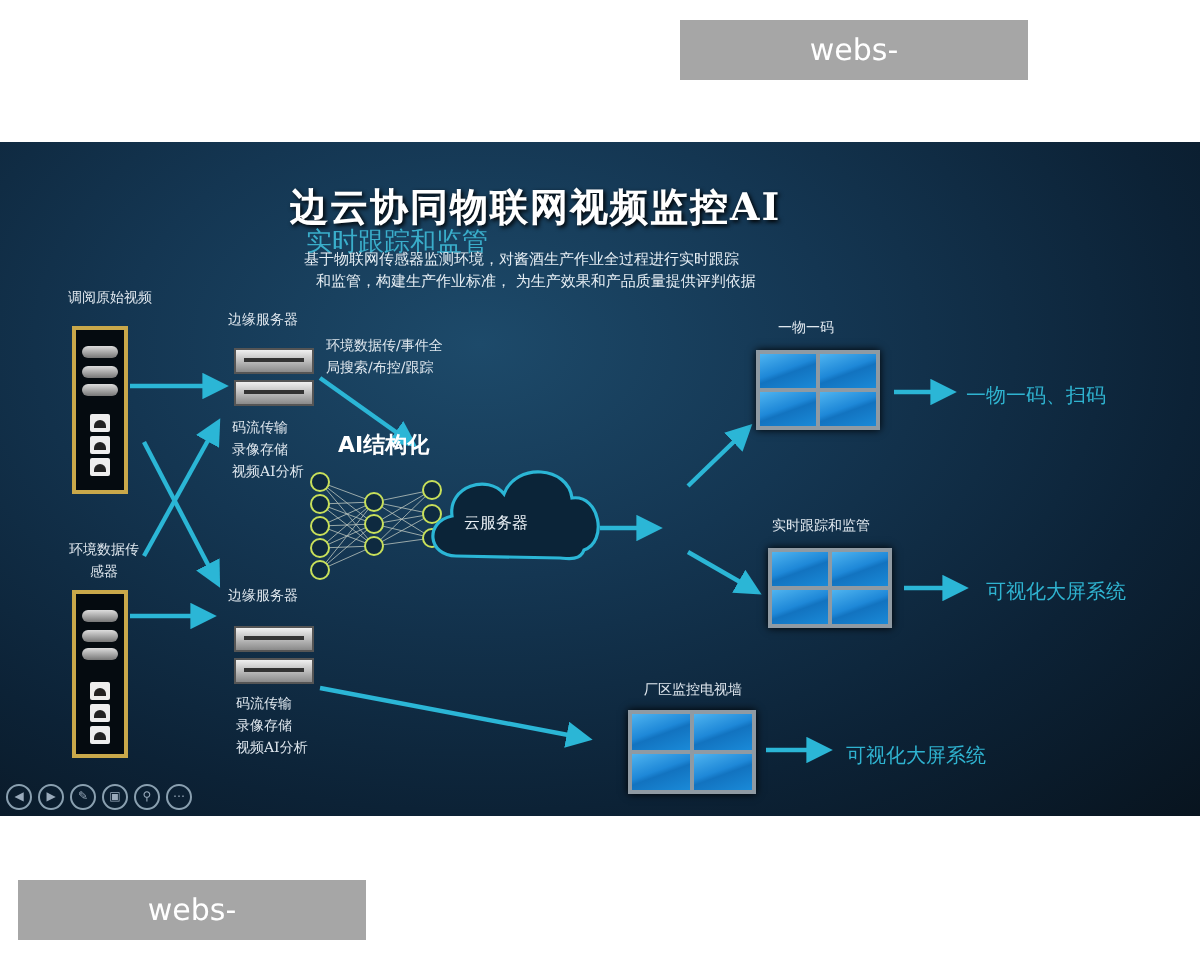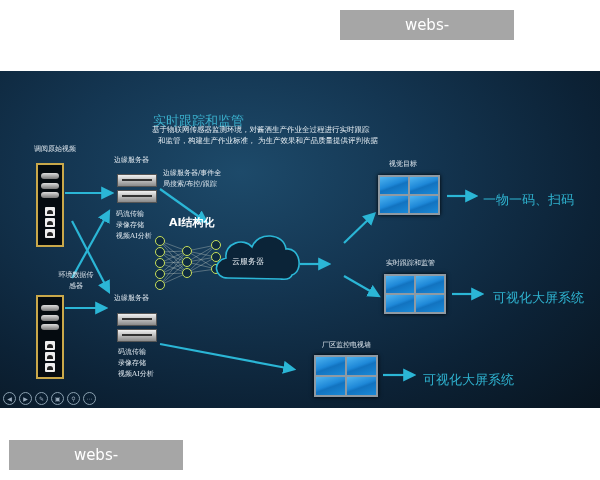--- a/index.html
+++ b/index.html
@@ -7,21 +7,21 @@
   .watermark { position: absolute; background: #a6a6a6; color: #ffffff; font-family: "DejaVu Sans", sans-serif; font-size: 15px; padding: 0 9px; height: 30px; line-height: 30px; }
   .wm-top { left: 340px; top: 10px; width: 156px; text-align: center; }
   .wm-bottom { left: 9px; top: 440px; width: 156px; text-align: center; }
   .slide { position: absolute; left: 0; top: 71px; width: 600px; height: 337px;
     background: radial-gradient(ellipse at 40% 30%, #1d4a6a 0%, #143652 35%, #0c2236 70%, #08141f 100%); overflow: hidden; }
   .abs { position: absolute; }
   .title { left: 145px; top: 20px; font-size: 19px; font-weight: bold; color: #ffffff; letter-spacing: 1px; font-family: "DejaVu Serif", serif; text-shadow: 1px 1px 2px #000; white-space: nowrap; }
   .subtitle { left: 153px; top: 41px; font-size: 13px; color: #3aaecb; font-family: "DejaVu Serif", serif; }
   .desc { left: 152px; top: 53px; font-size: 7.5px; color: #e6eef4; font-family: "DejaVu Serif", serif; line-height: 11px; white-space: nowrap; }
   .label { font-size: 7px; color: #dfe7ee; font-family: "DejaVu Serif", serif; white-space: nowrap; line-height: 11px; }
-  .cyan-label { font-size: 13px; color: #2fb3d0; font-family: Liberation Mono, monospace; white-space: nowrap; }
+  .cyan-label { font-size: 10px; color: #2fb3d0; font-family: Liberation Mono, monospace; white-space: nowrap; }
   .device-box { border: 2px solid #c9a84a; background: #050b10; }
   .cam { position: absolute; width: 18px; height: 6px; border-radius: 3px; background: linear-gradient(#ddd, #777); }
   .dome { position: absolute; width: 10px; height: 9px; background: #eeeeee; border-radius: 1px; }
   .dome::after { content: ""; position: absolute; left: 2px; top: 3px; width: 6px; height: 4px; border-radius: 3px 3px 0 0; background: #222; }
   .server { position: absolute; width: 38px; height: 11px; background: linear-gradient(#f0f0f0, #8a8a8a); border: 1px solid #555; }
   .server::after { content: ""; position: absolute; left: 4px; right: 4px; top: 4px; height: 2px; background: #333; }
   .screen-wall { position: absolute; background: #8f9aa3; padding: 2px; display: grid; grid-template-columns: 1fr 1fr; grid-template-rows: 1fr 1fr; gap: 2px; box-shadow: 0 0 4px #000; }
   .screen-wall div { background: linear-gradient(160deg, #4fb4f0 0%, #1e88d8 45%, #1273c0 55%, #1a8ad8 100%); }
   .ctrl { position: absolute; top: 321px; width: 11px; height: 11px; border: 1px solid #8aa0b0; border-radius: 50%; color: #9ab; font-size: 6px; line-height: 11px; text-align: center; }
   .cloud-text { font-size: 8px; color: #e8eef3; font-family: "DejaVu Serif", serif; }
@@ -92,37 +92,38 @@
         <circle cx="187" cy="191" r="4.5"></circle>
         <circle cx="187" cy="202" r="4.5"></circle>
       <circle cx="216" cy="174" r="4.5"></circle>
         <circle cx="216" cy="186" r="4.5"></circle>
         <circle cx="216" cy="198" r="4.5"></circle>
     </g>
 
     <path d="M228,207 C214,207 212,190 226,187 C224,172 244,166 252,176 C258,160 284,162 286,178 C300,176 304,200 292,204 C290,210 282,208 280,208 Z" fill="#0b2438" stroke="#2bb6d6" stroke-width="1.6"></path>
   </svg>
 
+  <div class="abs title">边云协同物联网视频监控AI</div>
   <div class="abs subtitle">实时跟踪和监管</div>
   <div class="abs desc">
     <div>基于物联网传感器监测环境，对酱酒生产作业全过程进行实时跟踪</div>
     <div style="padding-left:6px">和监管，构建生产作业标准，  为生产效果和产品质量提供评判依据</div>
   </div>
 
   <div class="abs label" style="left:34px; top:73px;">调阅原始视频</div>
   <div class="abs device-box" style="left:36px; top:92px; width:24px; height:80px;">
     <div class="cam" style="left:3px; top:8px;"></div>
     <div class="cam" style="left:3px; top:18px;"></div>
     <div class="cam" style="left:3px; top:27px;"></div>
     <div class="dome" style="left:7px; top:42px;"></div>
     <div class="dome" style="left:7px; top:53px;"></div>
     <div class="dome" style="left:7px; top:64px;"></div>
   </div>
 
-  <div class="abs label" style="left:34px; top:199px; text-align:center; width:36px;margin-left:24px;">
+  <div class="abs label" style="left:34px; top:199px; text-align:center; width:36px;">
     <div>环境数据传</div>
     <div>感器</div>
   </div>
   <div class="abs device-box" style="left:36px; top:224px; width:24px; height:80px;">
     <div class="cam" style="left:3px; top:8px;"></div>
     <div class="cam" style="left:3px; top:18px;"></div>
     <div class="cam" style="left:3px; top:27px;"></div>
     <div class="dome" style="left:7px; top:44px;"></div>
     <div class="dome" style="left:7px; top:55px;"></div>
     <div class="dome" style="left:7px; top:66px;"></div>
@@ -140,29 +141,29 @@
   <div class="abs label" style="left:114px; top:222px;">边缘服务器</div>
   <div class="server" style="left:117px; top:242px;"></div>
   <div class="server" style="left:117px; top:258px;"></div>
   <div class="abs label" style="left:118px; top:276px;">
     <div>码流传输</div>
     <div>录像存储</div>
     <div>视频AI分析</div>
   </div>
 
   <div class="abs label" style="left:163px; top:97px; font-family:'DejaVu Sans', sans-serif;">
-    <div>边缘服务器/事件全</div>
+    <div>环境数据传/事件全</div>
     <div>局搜索/布控/跟踪</div>
   </div>
   <div class="abs ai-label" style="left:169px; top:144px;">AI结构化</div>
   <div class="abs" style="left:155px; top:160px; width:68px; height:60px;"></div>
 
   <div class="abs cloud-text" style="left:232px; top:185px;">云服务器</div>
 
-  <div class="abs label" style="left:389px; top:88px;">视觉目标</div>
+  <div class="abs label" style="left:389px; top:88px;">一物一码</div>
   <div class="screen-wall" style="left:378px; top:104px; width:58px; height:36px;">
     <div></div>
       <div></div>
       <div></div>
       <div></div>
   </div>
   <div class="abs cyan-label" style="left:483px; top:120px;">一物一码、扫码</div>
 
   <div class="abs label" style="left:386px; top:187px;">实时跟踪和监管</div>
   <div class="screen-wall" style="left:384px; top:203px; width:58px; height:36px;">

